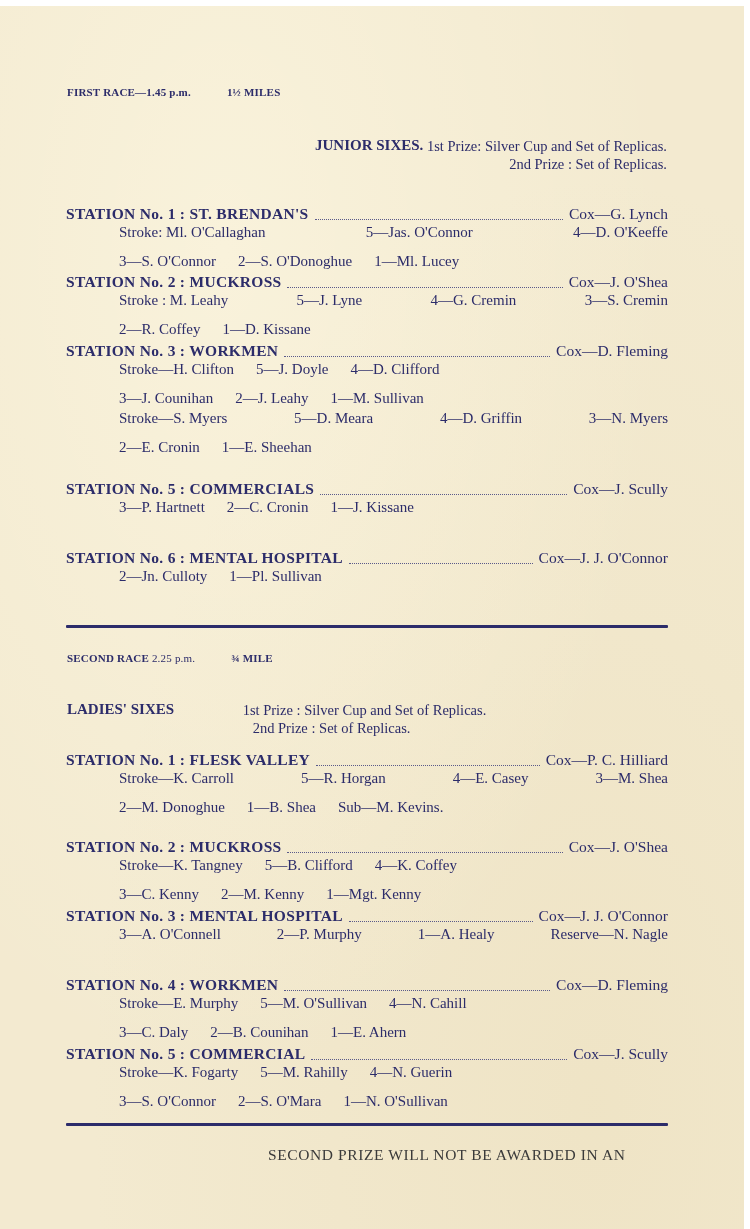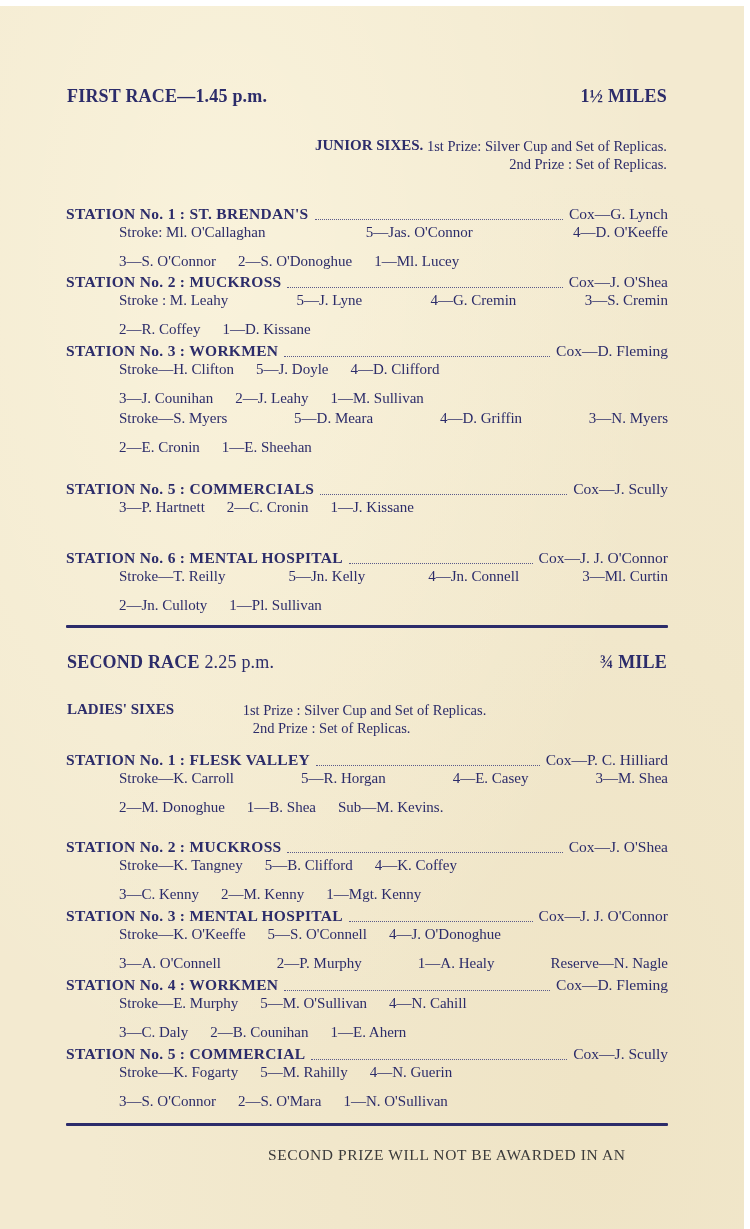--- a/index.html
+++ b/index.html
@@ -11,22 +11,22 @@
   .page {
     position: absolute; left: 0; top: 6px;
     width: 744px; height: 1223px;
     background: #f3ead0;
     background-image: radial-gradient(ellipse at 30% 20%, rgba(255,250,230,0.5), rgba(0,0,0,0) 60%),
                       radial-gradient(ellipse at 80% 90%, rgba(220,200,150,0.18), rgba(0,0,0,0) 60%);
     color: #2c2c6a;
   }
   .race-header {
     position: absolute; left: 67px; width: 600px;
-    display: flex; justify-content: space-between;
-    font-weight: bold; font-size: 18px; letter-spacing: 0.2px; gap: 36px;
+    display: flex; 
+    font-weight: bold; font-size: 11px; letter-spacing: 0.2px; gap: 36px;
   }
   .race-header .time { font-weight: normal; }
   .prize-block {
     position: absolute; left: 67px; width: 600px;
     font-size: 14.5px;
   }
   .prize-block .cls { font-weight: bold; font-size: 15px; display: inline-block; width: 172px; vertical-align: top; }
   .prize-block .prizes { display: inline-block; vertical-align: top; line-height: 18px; }
   .prize-block .prizes div:nth-child(2) { padding-left: 10px; }
   .station { position: absolute; left: 66px; width: 602px; }
@@ -162,26 +162,20 @@
     </div>
   </div>
 
   <div class="station" style="top:542px;">
     <div class="station-line">
       <span class="st-name">STATION No. 6 : MENTAL HOSPITAL</span>
       <span class="dots"></span>
       <span class="cox">Cox—J. J. O'Connor</span>
     </div>
     <div class="crew">
-      <div class="crew-row">
-        <span>Stroke—T. Reilly</span>
-        <span>5—Jn. Kelly</span>
-        <span>4—Jn. Connell</span>
-        <span>3—Ml. Curtin</span>
-      </div>
       <div class="crew-row loose">
         <span>2—Jn. Culloty</span>
         <span>1—Pl. Sullivan</span>
       </div>
     </div>
   </div>
 
   <div class="rule" style="top:619px;"></div>
 
   <div class="race-header" style="top:646px;">
@@ -241,25 +235,20 @@
     </div>
   </div>
 
   <div class="station" style="top:900px;">
     <div class="station-line">
       <span class="st-name">STATION No. 3 : MENTAL HOSPITAL</span>
       <span class="dots"></span>
       <span class="cox">Cox—J. J. O'Connor</span>
     </div>
     <div class="crew">
-      <div class="crew-row loose">
-        <span>Stroke—K. O'Keeffe</span>
-        <span>5—S. O'Connell</span>
-        <span>4—J. O'Donoghue</span>
-      </div>
       <div class="crew-row">
         <span>3—A. O'Connell</span>
         <span>2—P. Murphy</span>
         <span>1—A. Healy</span>
         <span>Reserve—N. Nagle</span>
       </div>
     </div>
   </div>
 
   <div class="station" style="top:969px;">

